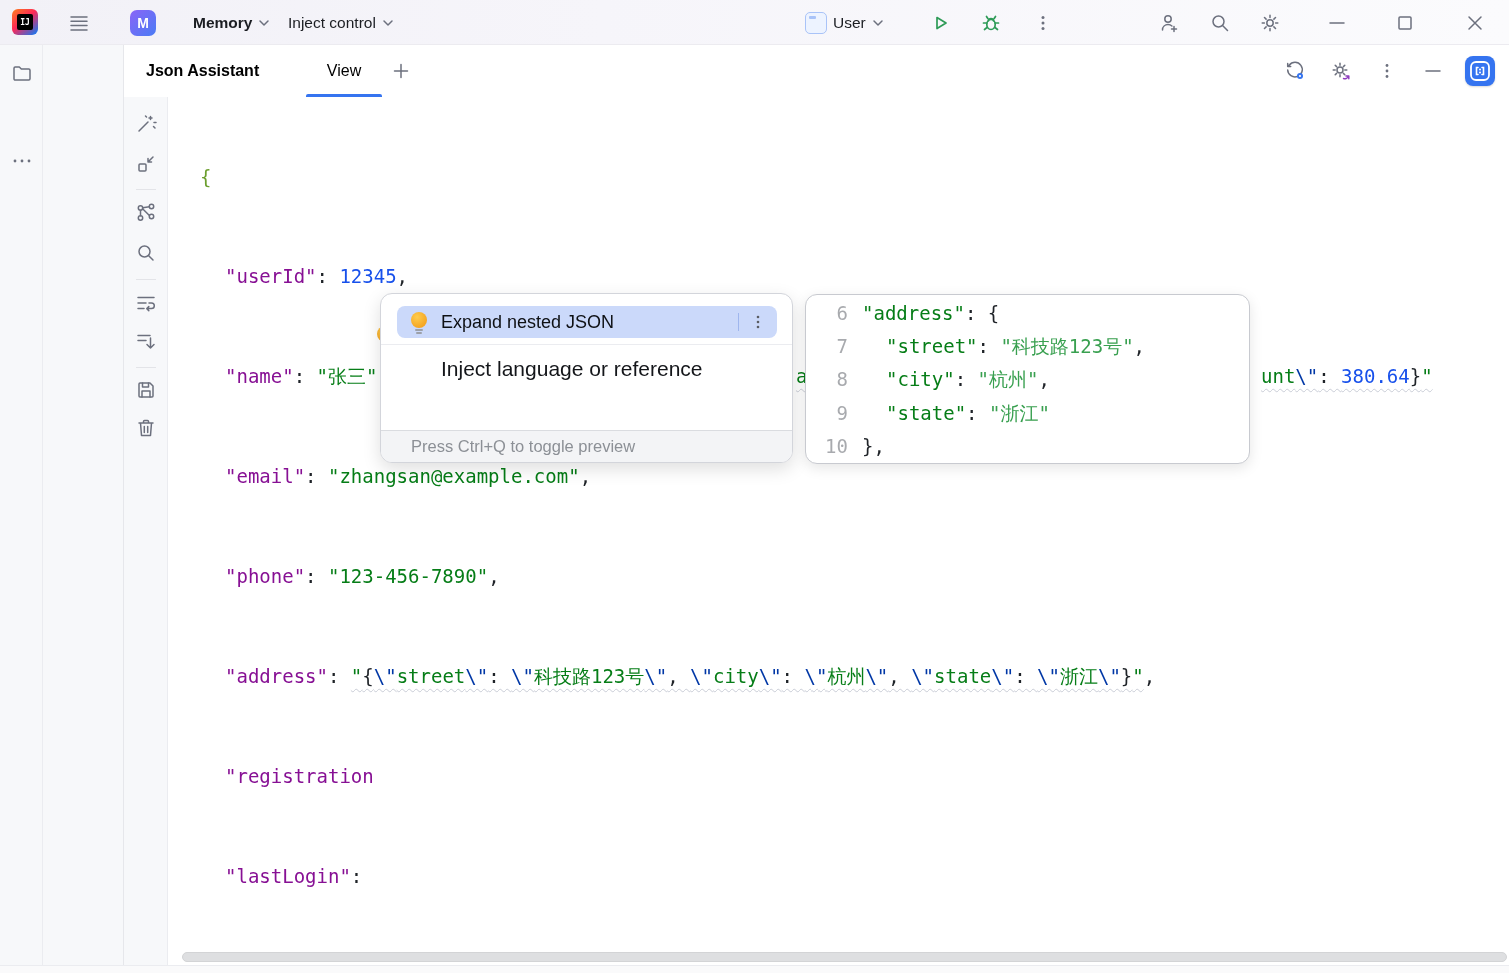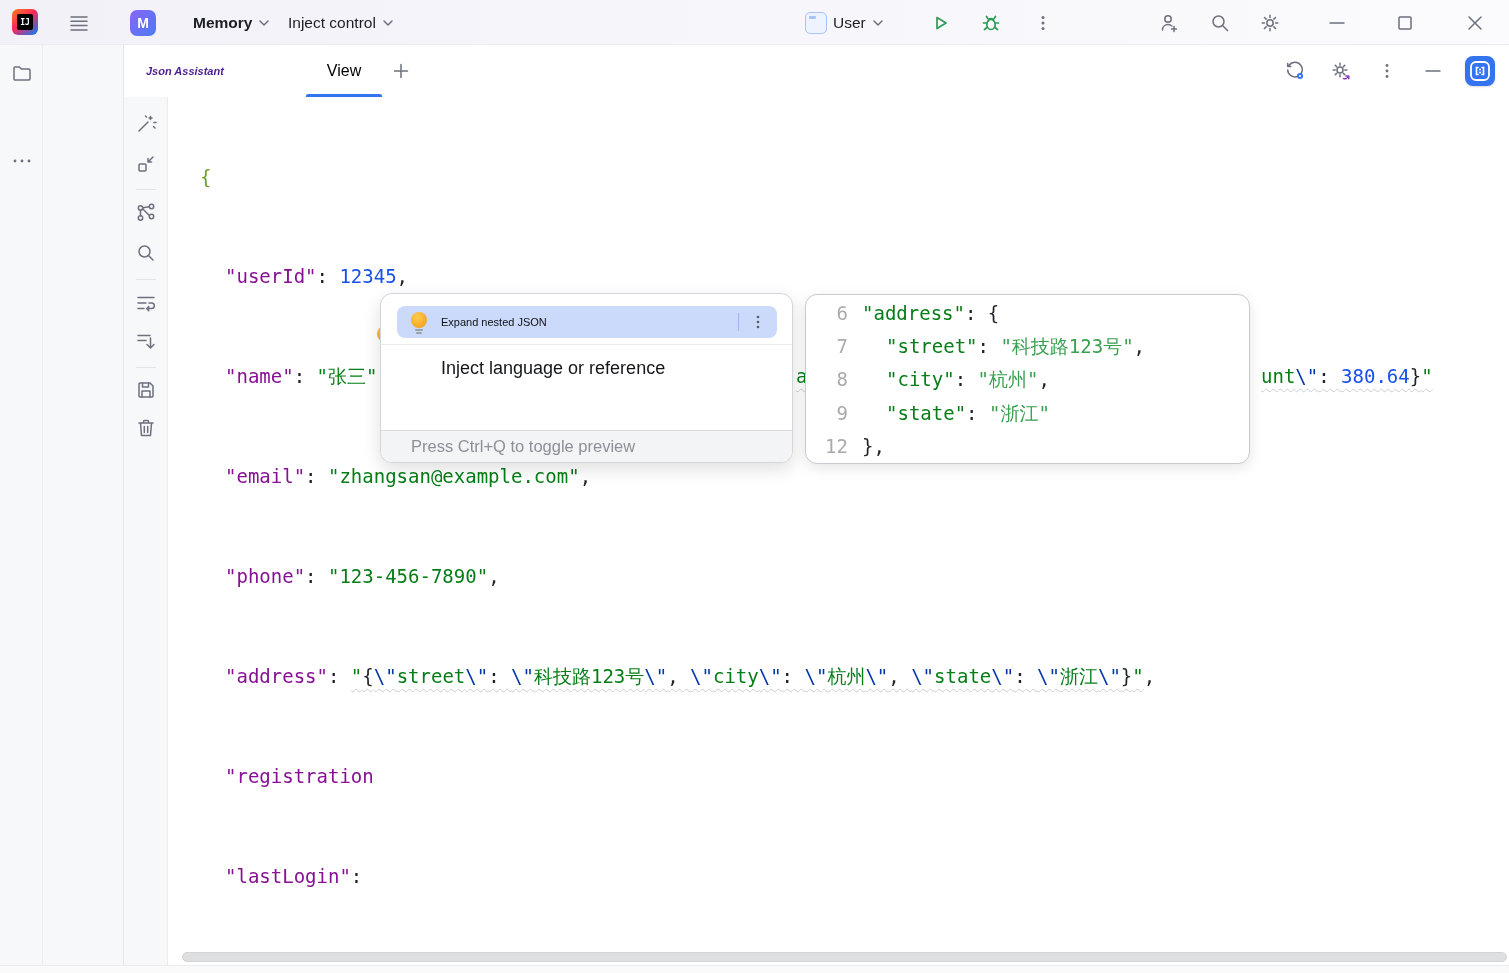--- a/index.html
+++ b/index.html
@@ -38,21 +38,21 @@
     background:#F7F8FA; border-right:1px solid #EBECF0;
   }
   .gaparea {
     position:absolute; left:43px; top:45px; width:81px; bottom:8px;
     background:#F7F8FA; border-right:1px solid #E6E7EB;
   }
   .lb-btn { position:absolute; left:9px; width:26px; height:26px; border-radius:6px; display:flex; align-items:center; justify-content:center; }
   
   .toolwindow { position:absolute; left:124px; top:45px; right:0; bottom:8px; background:#fff; }
   .tw-header { position:absolute; left:0; top:0; right:0; height:52px; background:#fff; }
-  .tw-title { position:absolute; left:22px; top:0; height:52px; display:flex; align-items:center; font-size:11px; font-weight:bold; color:#4c1d95;font-style:italic; }
+  .tw-title { position:absolute; left:22px; top:0; height:52px; display:flex; align-items:center; font-size:16px; font-weight:bold; color:#000000; }
   .tw-tab { position:absolute; left:182px; top:0; width:76px; height:52px; display:flex; align-items:center; justify-content:center; font-size:16px; color:#000; cursor:default; }
   .tw-tab .underline { position:absolute; left:0; bottom:0; width:76px; height:3px; border-radius:2px 2px 0 0; background:#3574F0; }
   .tw-add { position:absolute; left:263px; top:12px; width:28px; height:28px; display:flex; align-items:center; justify-content:center; }
   .tw-actions { position:absolute; right:14px; top:0; height:52px; display:flex; align-items:center; gap:18px; }
   .ic-btn { width:28px; height:28px; display:flex; align-items:center; justify-content:center; border-radius:6px; }
   .json-btn {
     width:30px; height:30px; border-radius:8px; background:#3574F0; display:flex; align-items:center; justify-content:center;
     box-shadow:0 1px 2px rgba(0,0,0,.15);
   }
   .tw-body { position:absolute; left:0; top:52px; right:0; bottom:0; }
@@ -81,25 +81,25 @@
   .intention-popup {
     position:absolute; left:380px; top:293px; width:413px; height:170px; z-index:10;
     background:#fff; border:1px solid #D3D5DB; border-radius:12px;
     box-shadow:0 6px 18px rgba(0,0,0,.13);
   }
   .sel-row {
     position:absolute; left:16px; top:12px; width:380px; height:32px; border-radius:8px;
     background:#CBD9FA; display:flex; align-items:center;
   }
   .sel-row .bulb { margin-left:12px; }
-  .sel-label { margin-left:12px; font-size:11px; color:#0E1014; flex:1; }
+  .sel-label { margin-left:12px; font-size:18px; color:#0E1014; flex:1; }
   .sel-div { width:1px; height:18px; background:#9FB6EE; margin-right:12px; }
   .sel-kebab { margin-right:12px; display:flex; align-items:center; }
   .pop-sep { position:absolute; left:0; top:50px; width:100%; height:1px; background:#EBECF0; }
-  .pop-item { position:absolute; left:60px; height:33px; line-height:33px; font-size:18px; color:#14161A; white-space:nowrap; }
+  .pop-item { position:absolute; left:60px; height:33px; line-height:33px; font-size:21px; color:#14161A; white-space:nowrap; }
   .pop-footer {
     position:absolute; left:0; bottom:0; width:100%; height:32px; background:#F3F4F6;
     border-top:1px solid #DADCE0; border-radius:0 0 11px 11px;
     display:flex; align-items:center; padding-left:30px; font-size:16.5px; color:#8C9096;
   }
   
   .preview-popup {
     position:absolute; left:805px; top:294px; width:445px; height:170px; z-index:10;
     background:#fff; border:1px solid #C8CAD0; border-radius:12px;
     box-shadow:0 4px 14px rgba(0,0,0,.10); overflow:hidden; padding-top:2px;
@@ -385,21 +385,21 @@
     </div>
     <div class="pv-line">
       <span class="pv-num">8</span>
       <span class="pv-code pv-ind"><span class="tk-pkey">"city"</span><span class="tk-pp">: </span><span class="tk-pval">"杭州"</span><span class="tk-pp">,</span></span>
     </div>
     <div class="pv-line">
       <span class="pv-num">9</span>
       <span class="pv-code pv-ind"><span class="tk-pkey">"state"</span><span class="tk-pp">: </span><span class="tk-pval">"浙江"</span></span>
     </div>
     <div class="pv-line">
-      <span class="pv-num">12</span>
+      <span class="pv-num">10</span>
       <span class="pv-code"><span class="tk-pp">},</span></span>
     </div>
   </div>
 
   <div class="hscroll"></div>
   <div class="statusbar"></div>
 
 </div>
 
 </body></html>

